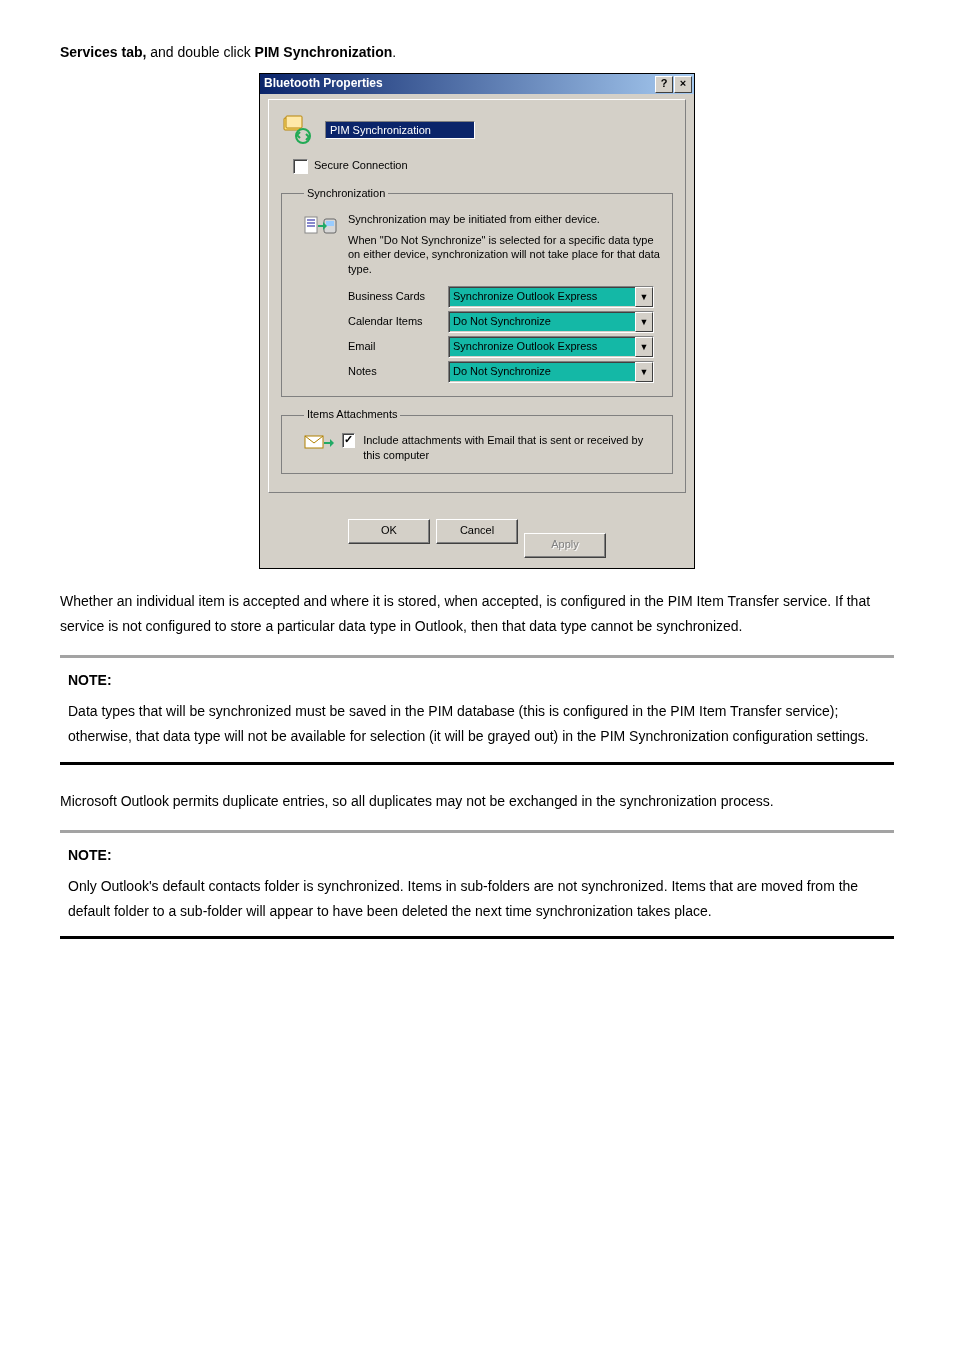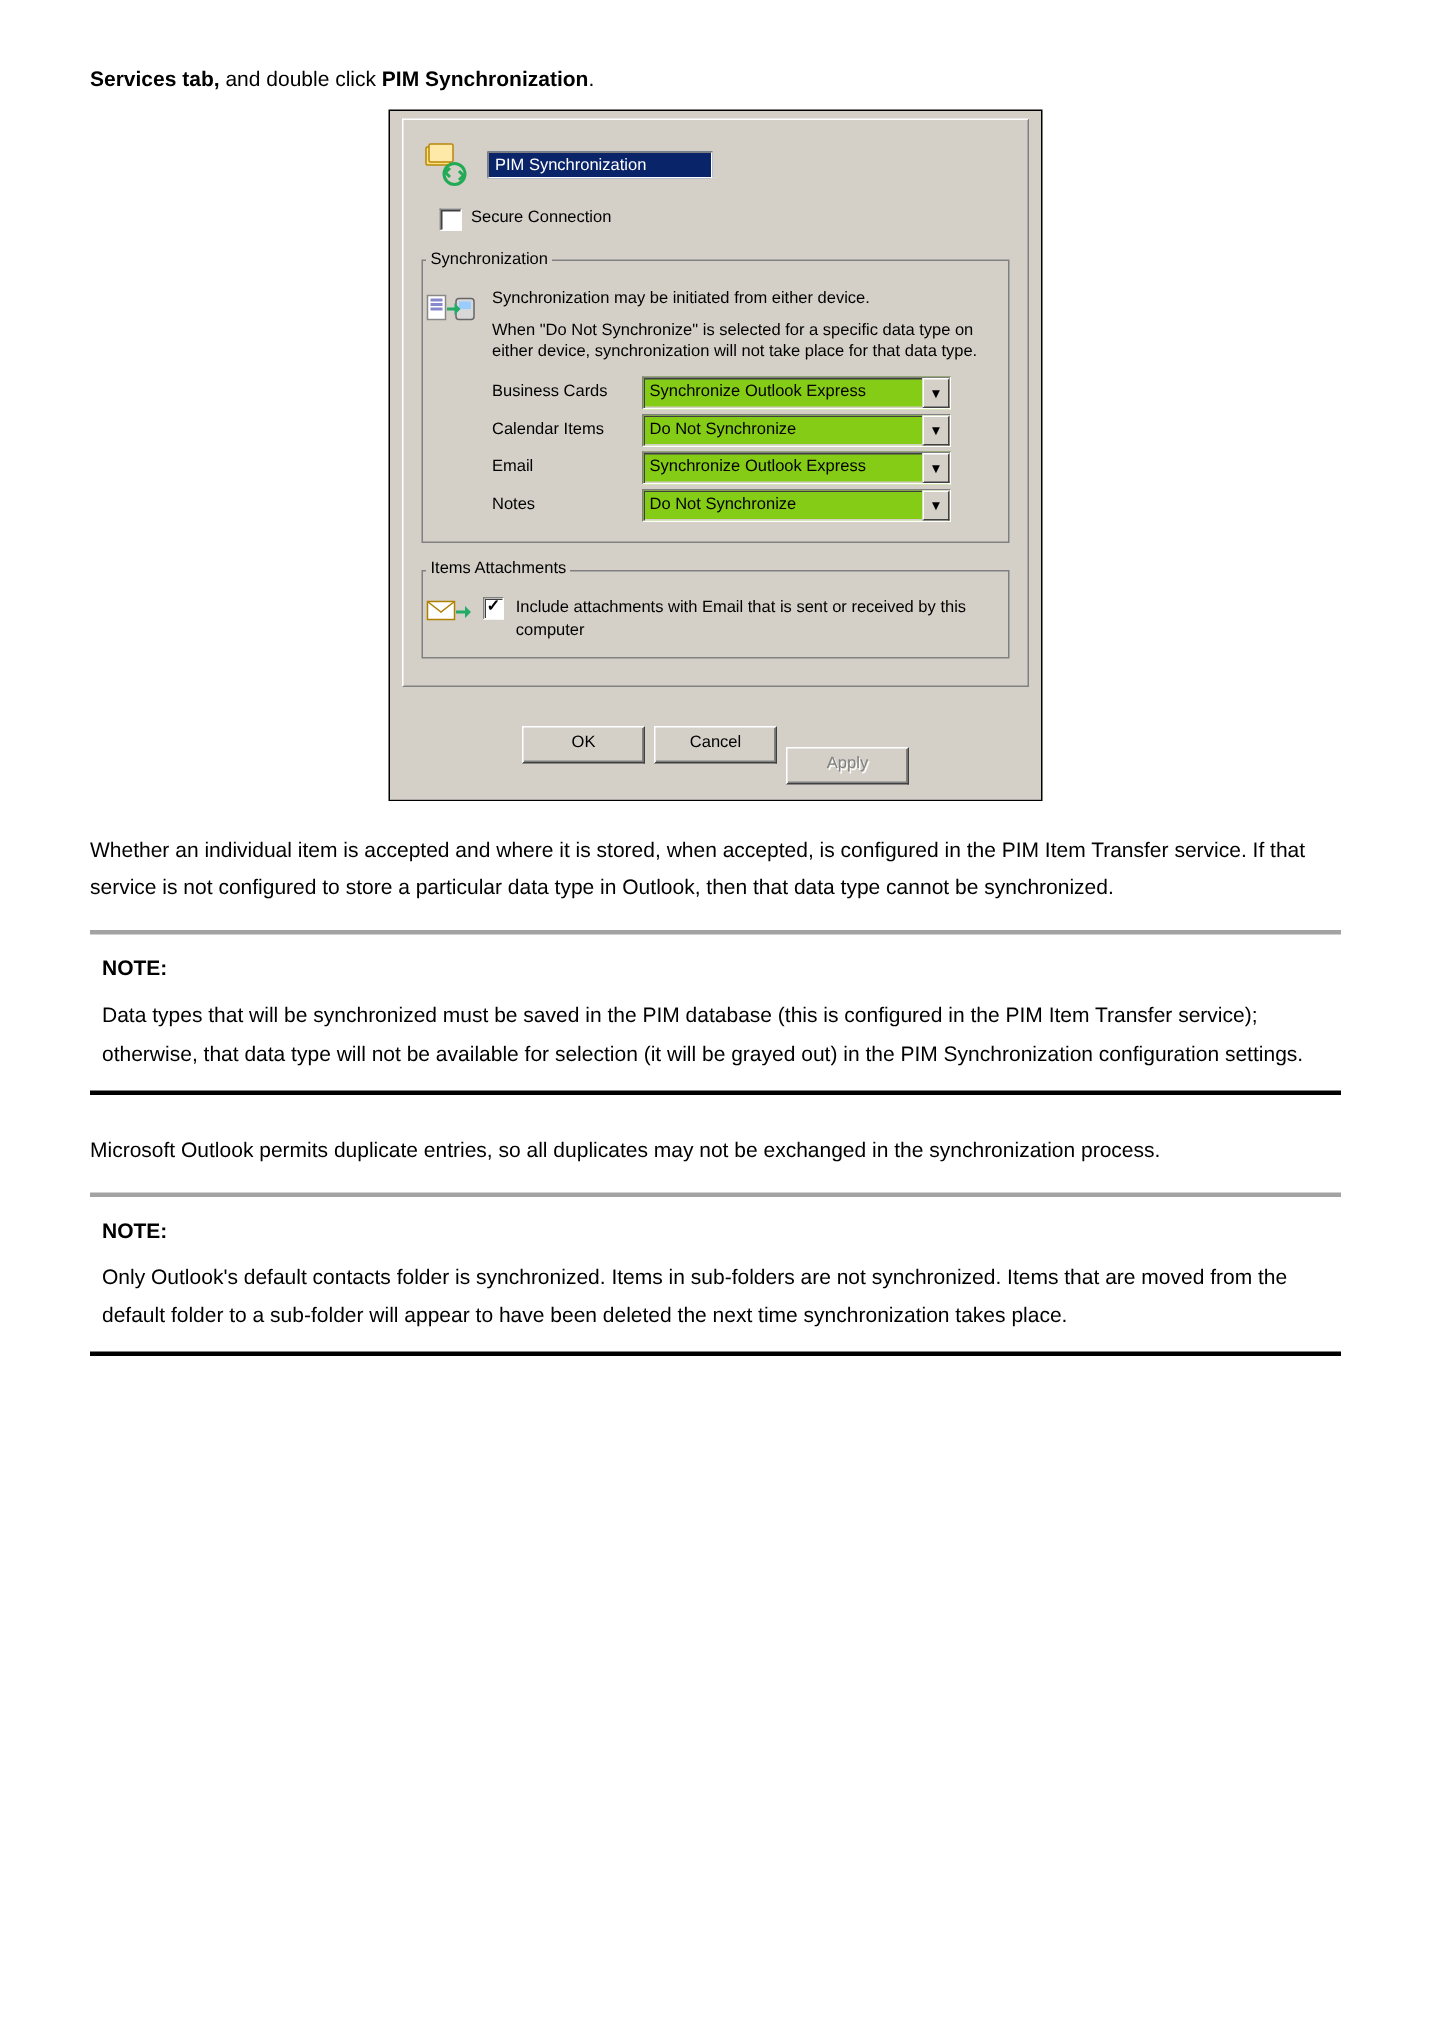--- a/index.html
+++ b/index.html
@@ -88,39 +88,39 @@
   .chk {
     width: 13px; height: 13px; background: #fff;
     border: 1px solid #808080;
     border-right-color: #fff; border-bottom-color: #fff;
     box-shadow: inset 1px 1px 0 #404040;
   }
   fieldset.grp {
     border: 1px solid #808080;
     border-radius: 0;
     margin: 0 0 8px 0;
-    padding: 8px 10px 10px 2px;
+    padding: 8px 10px 10px 22px;
     position: relative;
   }
   fieldset.grp > legend {
     font-size: 11px;
     padding: 0 3px;
     background: #d4d0c8;
   }
   .sync-top { display: flex; gap: 10px; }
   .sync-ico { width: 34px; flex: 0 0 34px; padding-top:2px; }
   .sync-txt p { margin: 0 0 6px 0; line-height: 1.35; }
   .ddrow {
     display: flex; align-items: center; margin: 3px 0;
   }
   .ddlabel { width: 100px; padding-left: 44px; box-sizing: content-box; }
   .ddsel {
     flex: 1;
     display: flex; align-items: flex-start; justify-content: space-between;
-    background: #84cc16;
+    background: #14b8a6;
     border: 1px solid #808080;
     border-right-color: #fff; border-bottom-color: #fff;
     box-shadow: inset 1px 1px 0 #404040, inset -1px -1px 0 #d4d0c8;
     height: 20px; padding: 0 0 0 4px;
     font-size: 11px;
     max-width: 200px;
   }
   .ddarrow {
     width: 16px; height: 18px; background: #d4d0c8;
     border: 1px solid #fff;
@@ -158,20 +158,27 @@
   .note-box p { margin: 0; }
 </style>
 </head>
 <body>
 
 <p class="doc-line">
   <b>Services tab,</b><span> and double click </span><b>PIM Synchronization</b><span>.</span>
 </p>
 
 <div class="dialog-wrap">
+  <div class="titlebar">
+    <span>Bluetooth Properties</span>
+    <div class="titlebar-buttons">
+      <div class="tbtn">?</div>
+      <div class="tbtn">×</div>
+    </div>
+  </div>
   <div class="dlg-body">
     <div class="tabpanel">
 
       <div class="row1">
         <div class="pim-icon">
           <svg viewBox="0 0 32 32" width="32" height="32">
             <rect x="3" y="4" width="16" height="12" rx="1" fill="#ffe27a" stroke="#b8860b"></rect>
             <rect x="5" y="2" width="16" height="12" rx="1" fill="#ffe9a8" stroke="#b8860b"></rect>
             <circle cx="22" cy="22" r="7" fill="none" stroke="#2a5" stroke-width="2"></circle>
             <path d="M19 18 l-3 3 3 3" fill="none" stroke="#2a5" stroke-width="2"></path>

